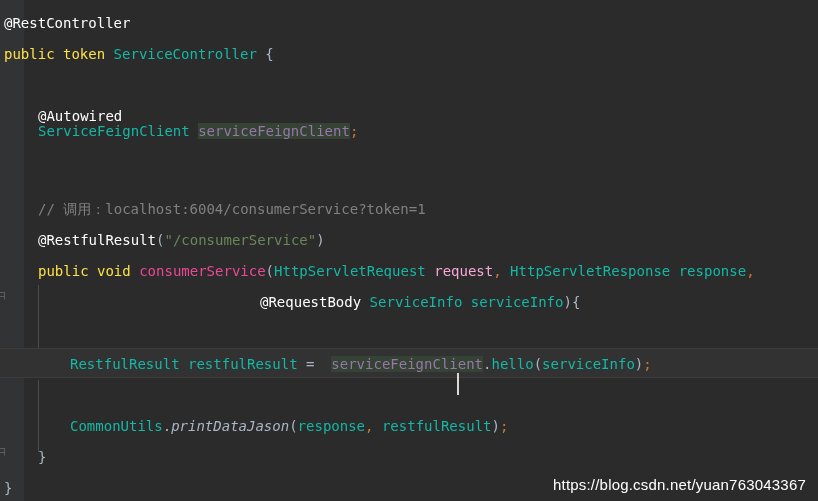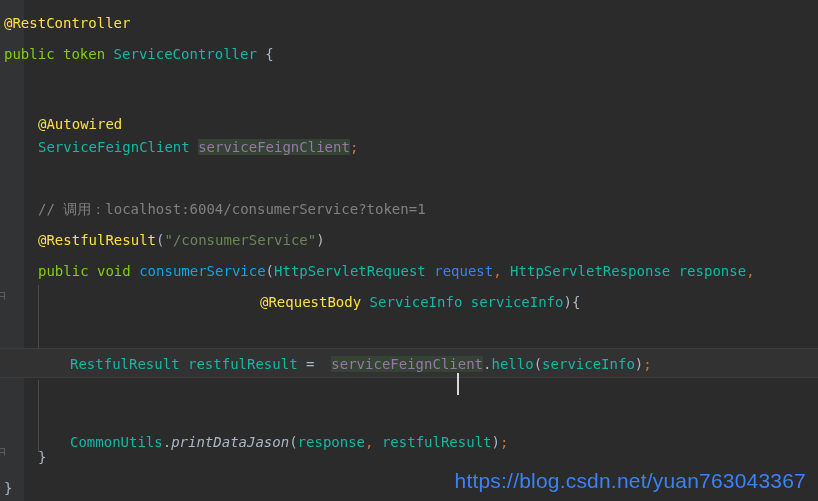--- a/index.html
+++ b/index.html
@@ -77,29 +77,29 @@
   .line {
     position: absolute;
     left: 0;
     height: 30px;
     line-height: 30px;
     white-space: pre;
     color: #a9b7c6;
   }
 
   
-  .t-annotation { color: #fde047; }
-  .t-keyword    { color: #84cc16; }
+  .t-annotation { color: #ffffff; }
+  .t-keyword    { color: #fde047; }
   .t-ident      { color: #14b8a6; }
   .t-field      { color: #9876aa; }
   .t-comment    { color: #808080; }
   .t-string     { color: #6a8759; }
-  .t-method     { color: #0ea5e9; text-align: right; }
+  .t-method     { color: #ec4899; text-align: right; }
   .t-static     { color: #a9b7c6; font-style: italic; }
-  .t-unused     { color: #3b82f6; }
+  .t-unused     { color: #f9a8d4; }
   .t-punct      { color: #a9b7c6; }
   .t-semi       { color: #cc7832; }
 
   
   .hl-usage {
     background: #344334;
   }
 
   
   .caret {
@@ -115,23 +115,23 @@
     width: 2px;
     height: 22px;
     background: #d8d8d8;
   }
 
   
   .watermark {
     position: absolute;
     right: 12px;
     bottom: 8px;
-    color: #3b82f6;
+    color: #ffffff;
     font-family: "Liberation Sans", sans-serif;
-    font-size: 21px;
+    font-size: 15px;
     letter-spacing: 0.2px;
     white-space: nowrap;
   }
 </style>
 </head>
 <body>
 
 <div id="editor">
 
   <div class="gutter"></div>
@@ -147,35 +147,35 @@
   <div class="indent-guide" style="left:38px; top:380px; height:72px;"></div>
 
   <div class="caret-row" style="top:348px;"></div>
 
   <div class="code-layer">
 
     <div class="line" style="top:8px; left:4px;"><span class="t-annotation">@RestController</span></div>
 
     <div class="line" style="top:39px; left:4px;"><span class="t-keyword">public</span><span class="t-punct"> </span><span class="t-keyword">token</span><span class="t-punct"> </span><span class="t-ident">ServiceController</span><span class="t-punct"> </span><span class="t-punct">{</span></div>
 
-    <div class="line" style="top:109px; left:38px;"><span class="t-annotation">@Autowired</span></div>
+    <div class="line" style="top:101px; left:38px;"><span class="t-annotation">@Autowired</span></div>
 
-    <div class="line" style="top:132px; left:38px;"><span class="t-ident">ServiceFeignClient</span><span class="t-punct"> </span><span class="t-field hl-usage">serviceFeignClient</span><span class="t-semi">;</span></div>
+    <div class="line" style="top:116px; left:38px;"><span class="t-ident">ServiceFeignClient</span><span class="t-punct"> </span><span class="t-field hl-usage">serviceFeignClient</span><span class="t-semi">;</span></div>
 
     <div class="line" style="top:194px; left:38px;"><span class="t-comment">// 调用：localhost:6004/consumerService?token=1</span></div>
 
     <div class="line" style="top:225px; left:38px;"><span class="t-annotation">@RestfulResult</span><span class="t-punct">(</span><span class="t-string">"/consumerService"</span><span class="t-punct">)</span></div>
 
     <div class="line" style="top:256px; left:38px;"><span class="t-keyword">public</span><span class="t-punct"> </span><span class="t-keyword">void</span><span class="t-punct"> </span><span class="t-method">consumerService</span><span class="t-punct">(</span><span class="t-ident">HttpServletRequest</span><span class="t-punct"> </span><span class="t-unused">request</span><span class="t-semi">,</span><span class="t-punct"> </span><span class="t-ident">HttpServletResponse</span><span class="t-punct"> </span><span class="t-ident">response</span><span class="t-semi">,</span></div>
 
     <div class="line" style="top:287px; left:260px;"><span class="t-annotation">@RequestBody</span><span class="t-punct"> </span><span class="t-ident">ServiceInfo</span><span class="t-punct"> </span><span class="t-ident">serviceInfo</span><span class="t-punct">)</span><span class="t-punct">{</span></div>
 
     <div class="line" style="top:349px; left:70px;"><span class="t-ident">RestfulResult</span><span class="t-punct"> </span><span class="t-ident">restfulResult</span><span class="t-punct"> </span><span class="t-punct">=</span><span class="t-punct">  </span><span class="t-field hl-usage">serviceFeignCli</span><span class="caret"></span><span class="t-field hl-usage">ent</span><span class="t-punct">.</span><span class="t-ident">hello</span><span class="t-punct">(</span><span class="t-ident">serviceInfo</span><span class="t-punct">)</span><span class="t-semi">;</span></div>
 
-    <div class="line" style="top:427px; left:70px;"><span class="t-ident">CommonUtils</span><span class="t-punct">.</span><span class="t-static">printDataJason</span><span class="t-punct">(</span><span class="t-ident">response</span><span class="t-semi">,</span><span class="t-punct"> </span><span class="t-ident">restfulResult</span><span class="t-punct">)</span><span class="t-semi">;</span></div>
+    <div class="line" style="top:411px; left:70px;"><span class="t-ident">CommonUtils</span><span class="t-punct">.</span><span class="t-static">printDataJason</span><span class="t-punct">(</span><span class="t-ident">response</span><span class="t-semi">,</span><span class="t-punct"> </span><span class="t-ident">restfulResult</span><span class="t-punct">)</span><span class="t-semi">;</span></div>
 
     <div class="line" style="top:442px; left:38px;"><span class="t-punct">}</span></div>
 
     <div class="line" style="top:473px; left:4px;"><span class="t-punct">}</span></div>
 
   </div>
 
   <div class="watermark">https://blog.csdn.net/yuan763043367</div>
 </div>
 

